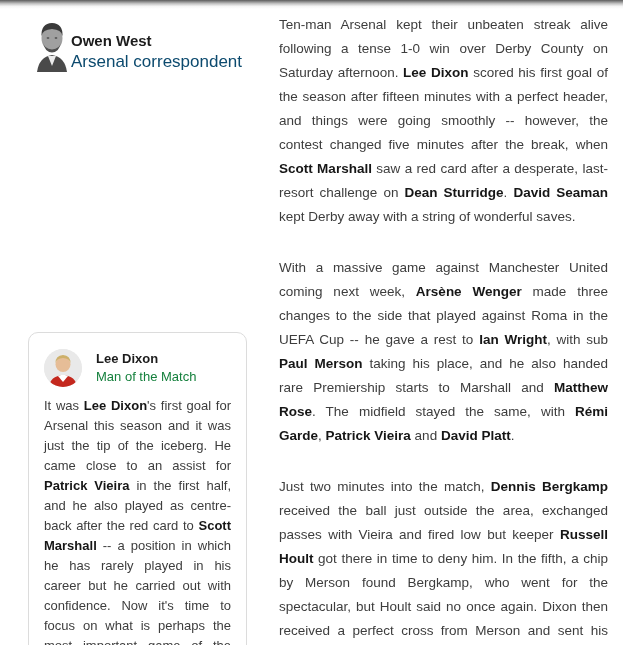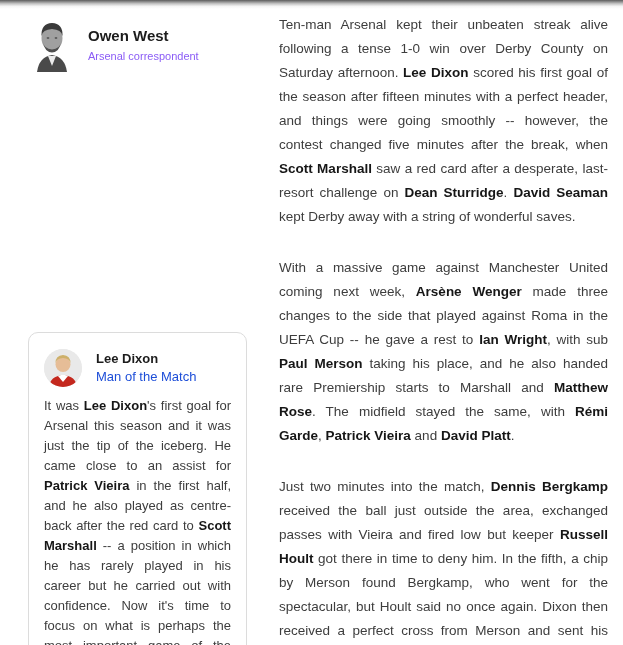--- a/index.html
+++ b/index.html
@@ -9,35 +9,35 @@
     font-family:"Liberation Sans","DejaVu Sans",sans-serif;
     -webkit-font-smoothing:antialiased;
   }
   .top-shadow{
     position:absolute;left:0;top:0;width:623px;height:9px;
     background:linear-gradient(to bottom, rgba(70,70,70,.88) 0%, rgba(120,120,120,.45) 40%, rgba(200,200,200,.18) 70%, rgba(255,255,255,0) 100%);
   }
   
   .author{
     position:absolute;left:33px;top:18px;width:214px;
-    display:flex;align-items:center;gap:17px;
+    display:flex;align-items:flex-end;
   }
   .author .avatar{width:38px;height:54px;flex:0 0 auto;}
   .author-text{padding-top:2px;}
   .author-name{font-size:15px;font-weight:bold;color:#1c1c1c;line-height:21px;}
-  .author-sub{font-size:11px;color:#8b5cf6;line-height:21px;}
+  .author-sub{font-size:17px;color:#0c4a6e;line-height:21px;}
   .quote-card{
     position:absolute;left:28px;top:332px;width:219px;box-sizing:border-box;
     border:1px solid #dcdcdc;border-radius:10px;
     padding:16px 15px 14px 15px;background:#fff;
   }
   .card-head{display:flex;align-items:center;gap:14px;margin-bottom:9px;}
   .card-avatar{width:38px;height:38px;border-radius:50%;overflow:hidden;flex:0 0 auto;background:#e9e9e9;}
   .card-name{font-size:13px;font-weight:bold;color:#1c1c1c;line-height:18px;}
-  .card-title{font-size:13px;color:#1d4ed8;line-height:18px;}
+  .card-title{font-size:13px;color:#15803d;line-height:18px;}
   .card-body{
     font-size:13px;line-height:20px;color:#3d3d3d;
     text-align:justify;
   }
   .card-body strong{color:#161616;}
   
   .article{
     position:absolute;left:262px;top:13px;width:346px;
   }
   .article p{

